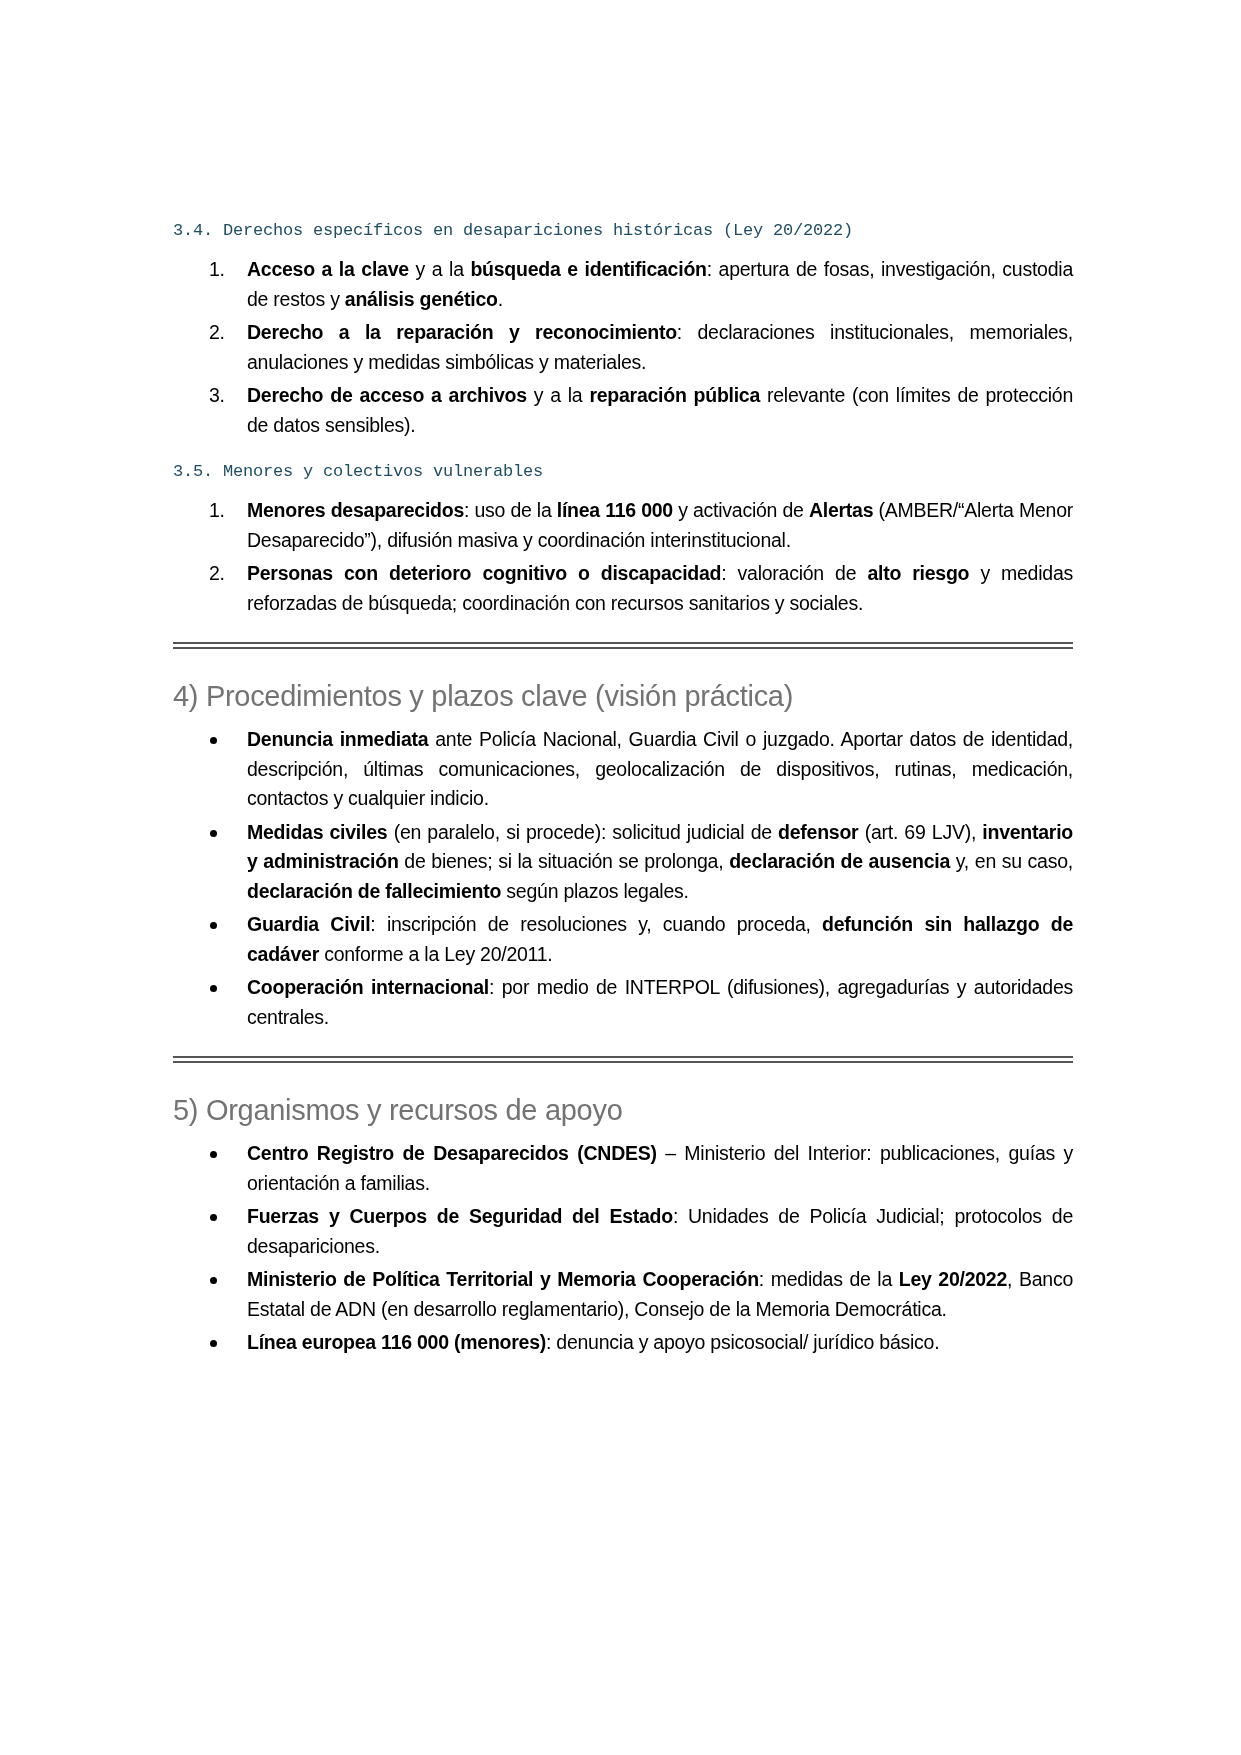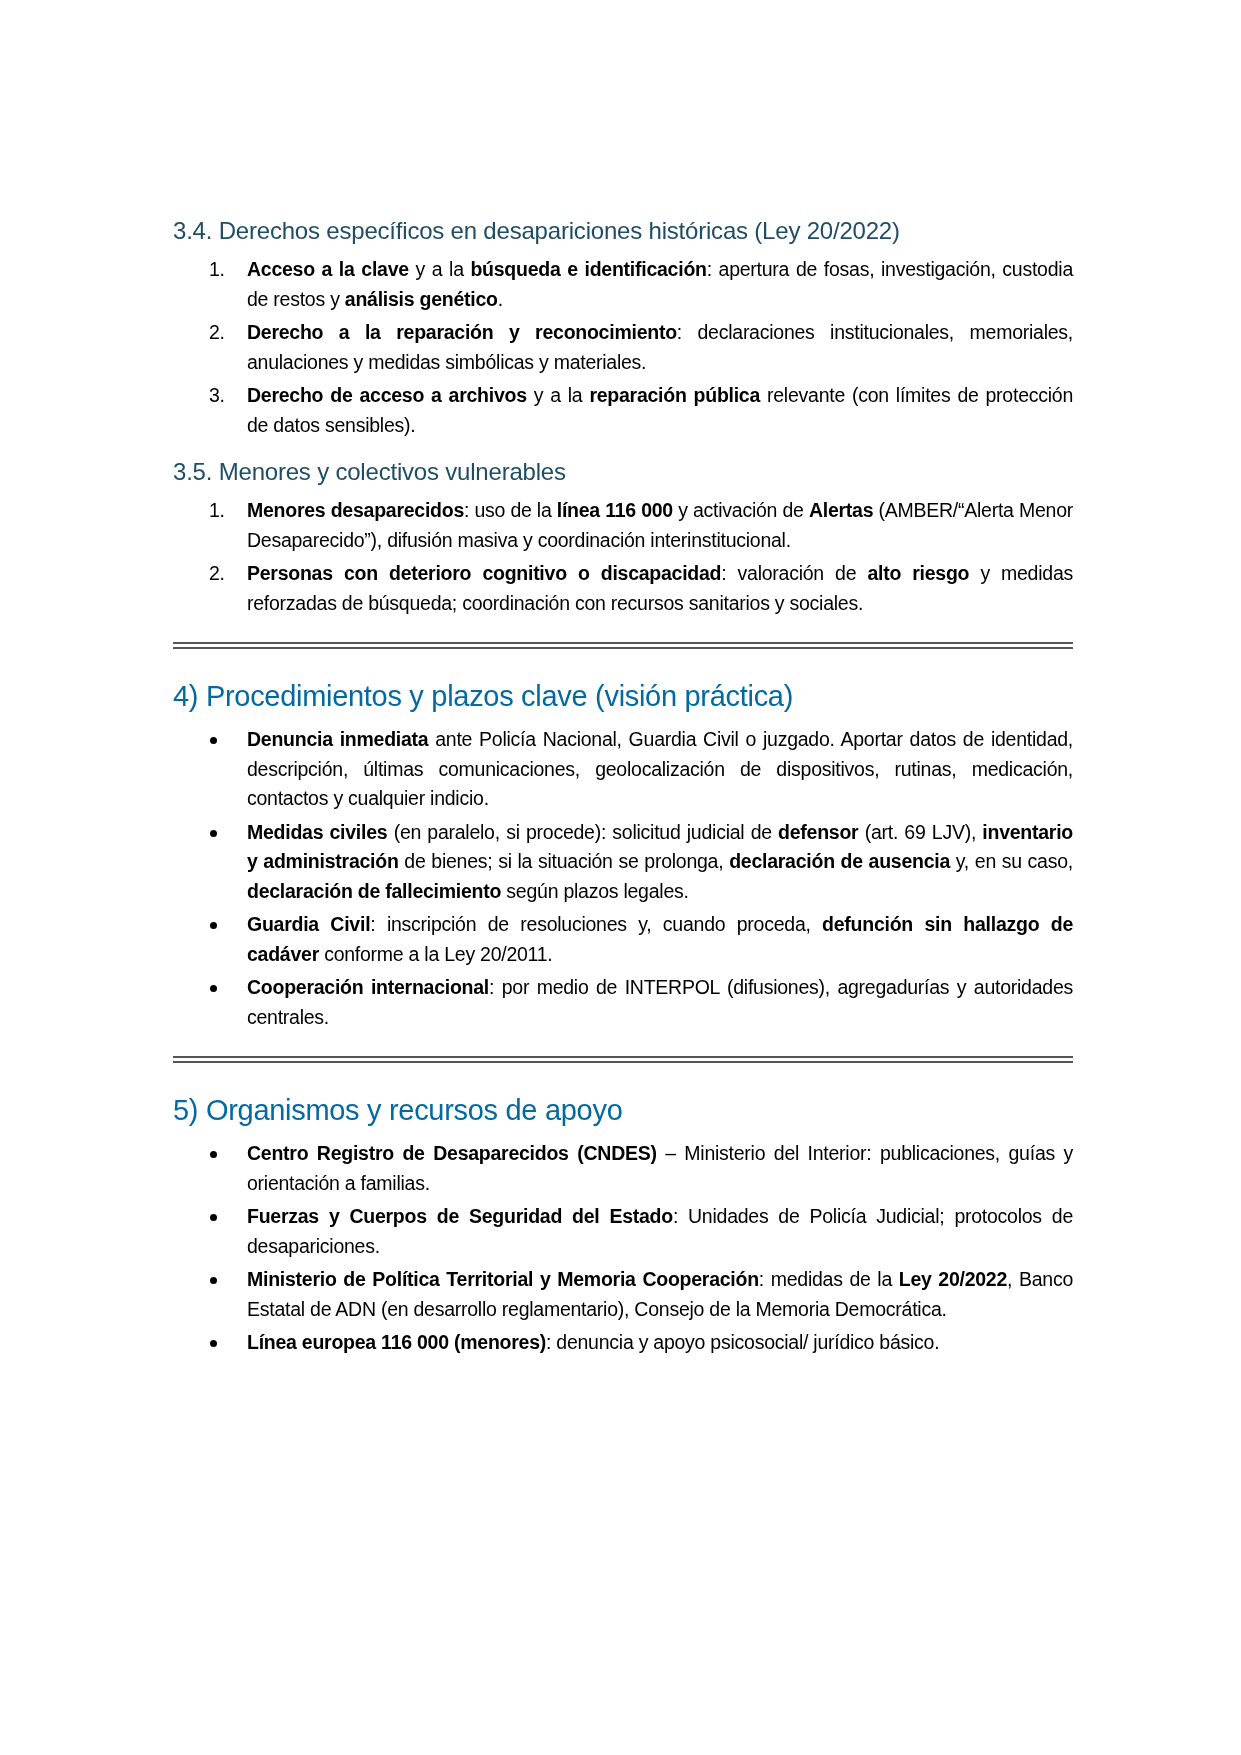--- a/index.html
+++ b/index.html
@@ -1,21 +1,21 @@
 <!DOCTYPE html>
 <html><head>
 <meta charset="utf-8">
 <style>
   html, body { margin: 0; padding: 0; background: #ffffff; }
   body { width: 1241px; height: 1755px; position: relative; overflow: hidden;
          font-family: "Liberation Sans", sans-serif; color: #000; }
   .page { position: absolute; left: 173px; top: 215px; width: 900px; }
-  h2.sub { font-family: Liberation Sans, sans-serif; font-weight: normal; color: #1f4d63;
-           font-size: 24px; margin: 0 0 8px 0; letter-spacing: -0.2px; line-height: 32px; }
-  h1.sec { font-family: "Liberation Sans", sans-serif; font-weight: normal; color: #0369a1;
+  h2.sub { font-family: Liberation Mono, monospace; font-weight: normal; color: #1f4d63;
+           font-size: 17px; margin: 0 0 8px 0; letter-spacing: -0.2px; line-height: 32px; }
+  h1.sec { font-family: "Liberation Sans", sans-serif; font-weight: normal; color: #737373;
            font-size: 29px; margin: 0 0 10px 0; letter-spacing: -0.3px; line-height: 38px; }
   ol, ul { margin: 0; padding: 0; list-style: none; }
   li { position: relative; padding-left: 74px; font-size: 19.5px; line-height: 29.5px;
        text-align: justify; margin-bottom: 4px; letter-spacing: -0.25px; }
   li .marker { position: absolute; left: 36px; top: 0; }
   li .bullet { position: absolute; left: 37px; top: 12px; width: 7px; height: 7px;
                border-radius: 50%; background: #000; }
   b { font-weight: bold; }
   .divider { height: 3px; border-top: 2px solid #555; border-bottom: 2px solid #555;
              background: #fff; margin: 24px 0 28px 0; width: 900px; }

